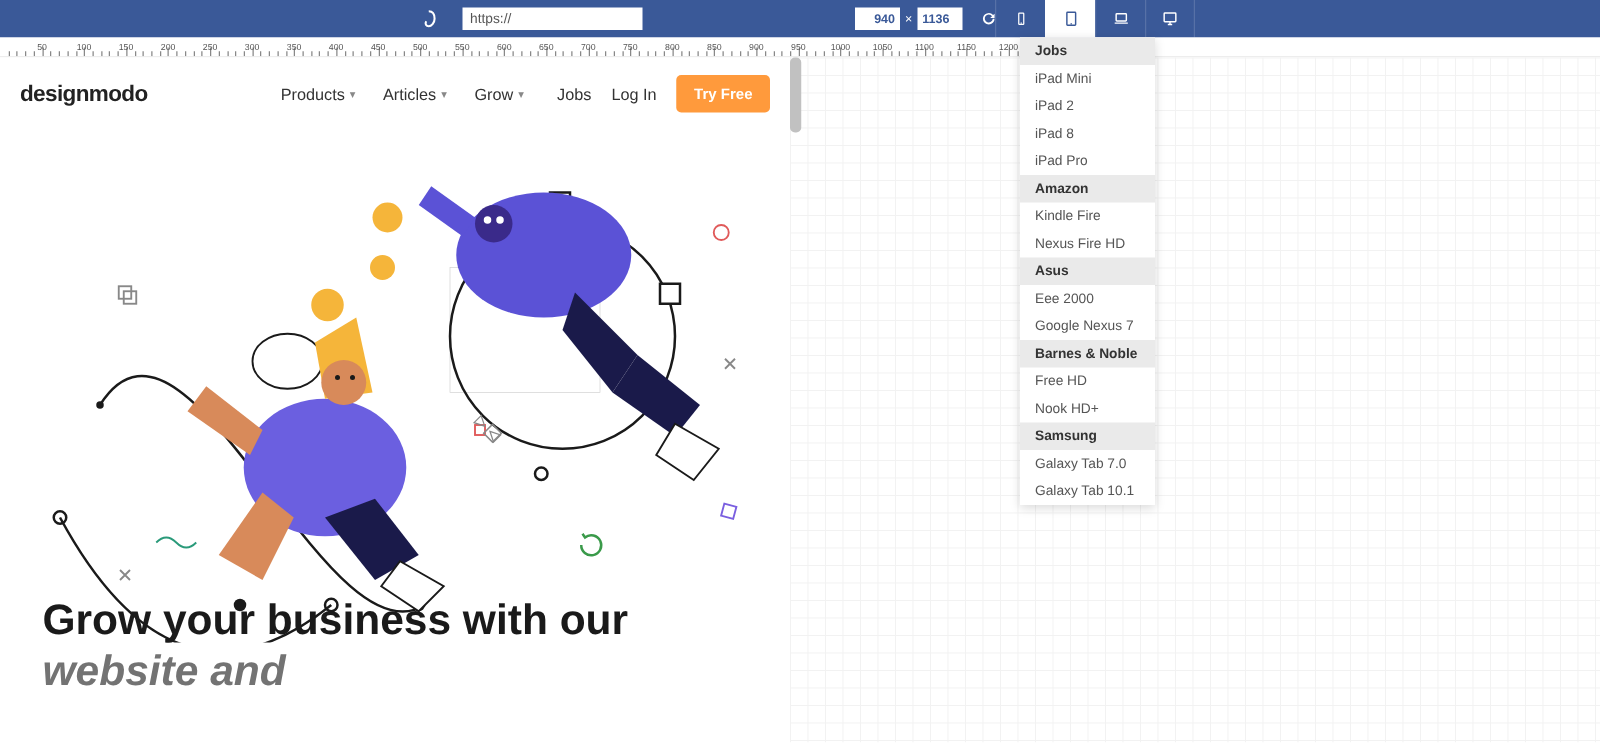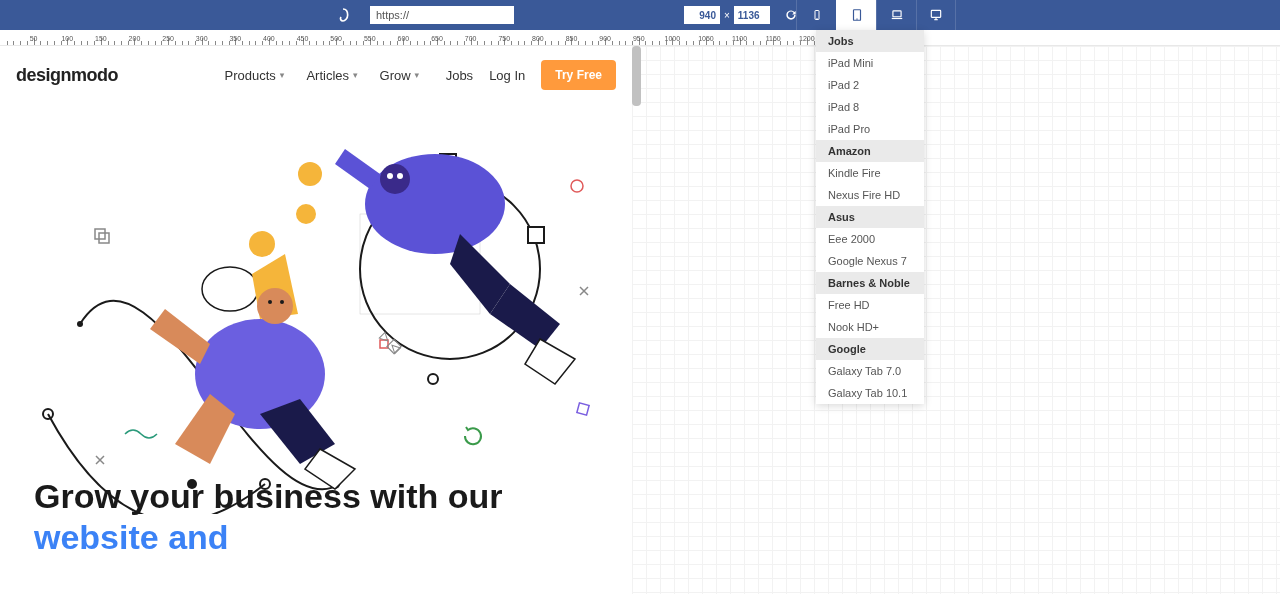--- a/index.html
+++ b/index.html
@@ -35,21 +35,21 @@
 .brand { font-size: 18px; font-weight: 700; color: #222; letter-spacing: -0.5px; }
 .nav { display: flex; gap: 22px; align-items: center; margin-left: 80px;}
 .nav-item { font-size: 13px; color: #333; display: flex; align-items: center; gap: 4px; cursor: pointer; }
 .chevron { font-size: 9px; color: #888; }
 .nav-right { display: flex; align-items: center; gap: 16px; }
 .nav-link { font-size: 13px; color: #333; cursor: pointer; }
 .try-btn { background: #ff9a3c; color: #fff; border: none; padding: 8px 14px; border-radius: 4px; font-size: 12px; font-weight: 600; cursor: pointer; }
 
 .hero-illust { position: relative; height: 400px; margin-top: 10px; }
 .hero-title { position: absolute; left: 34px; bottom: -44px; font-size: 34px; font-weight: 800; color: #1a1a1a; line-height: 1.2; }
-.hero-title .green { color: #3b82f6; }
+.hero-title .green { color: #737373; font-style: italic; }
 
 
 .dropdown { position: absolute; left: 816px; top: -16px; width: 108px; background: #fff; box-shadow: 0 2px 8px rgba(0,0,0,0.15); font-size: 11px; z-index: 10; }
 .dd-header { background: #eaeaea; padding: 5px 12px; font-weight: 600; color: #333; }
 .dd-item { padding: 5px 12px; color: #555; cursor: pointer; }
 </style>
 </head>
 <body>
 
 <div class="toolbar">
@@ -358,17 +358,17 @@
       <div class="dd-item">iPad Pro</div>
       <div class="dd-header">Amazon</div>
       <div class="dd-item">Kindle Fire</div>
       <div class="dd-item">Nexus Fire HD</div>
       <div class="dd-header">Asus</div>
       <div class="dd-item">Eee 2000</div>
       <div class="dd-item">Google Nexus 7</div>
       <div class="dd-header">Barnes &amp; Noble</div>
       <div class="dd-item">Free HD</div>
       <div class="dd-item">Nook HD+</div>
-      <div class="dd-header">Google</div>
+      <div class="dd-header">Samsung</div>
       <div class="dd-item">Galaxy Tab 7.0</div>
       <div class="dd-item">Galaxy Tab 10.1</div>
     </div>
 </div>
 
 </body></html>

